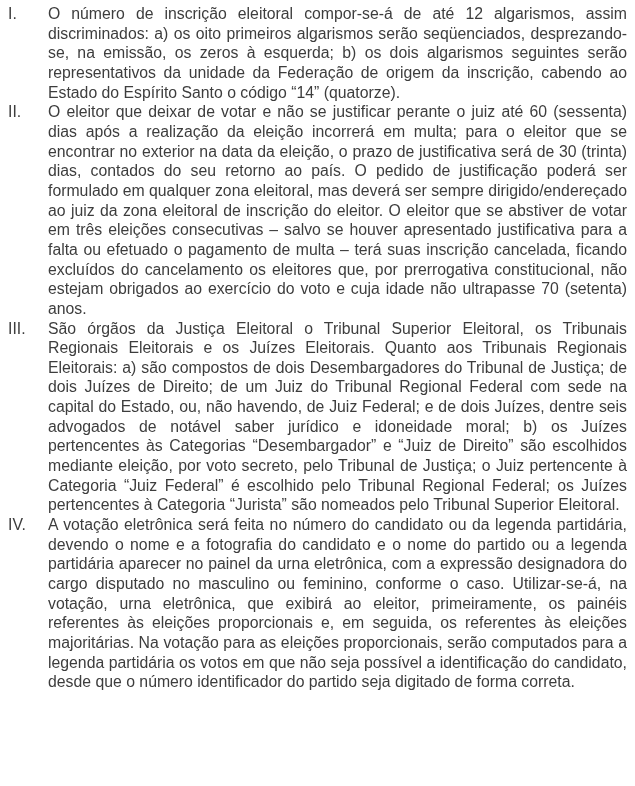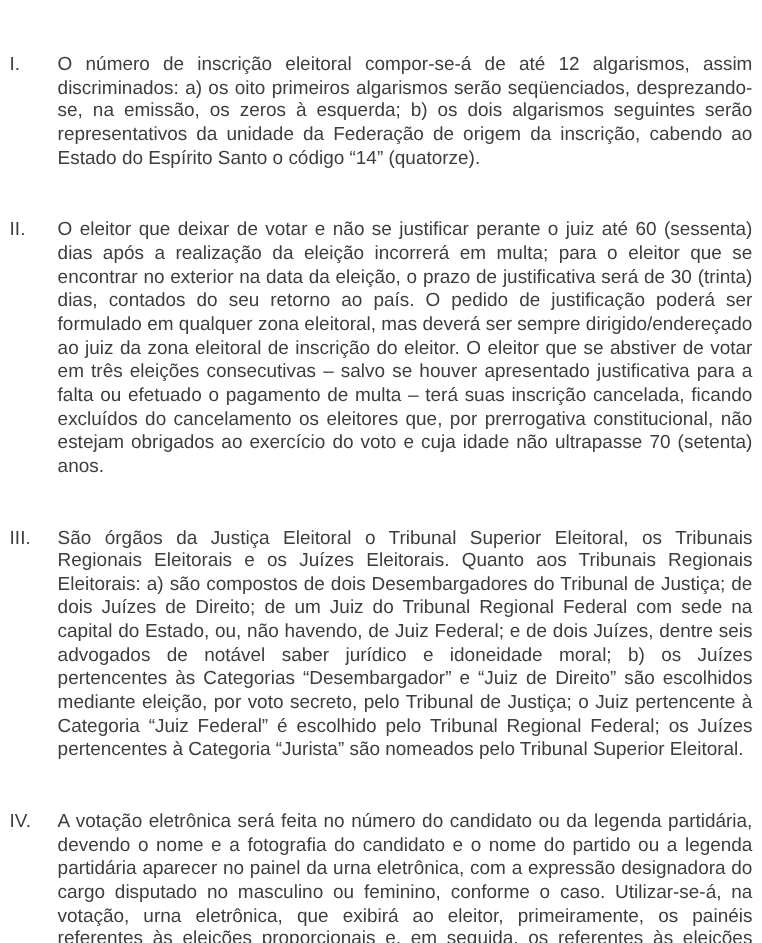--- a/index.html
+++ b/index.html
@@ -30,21 +30,20 @@
   }
   .marker {
     position: absolute;
     left: 0;
     top: 0;
     white-space: nowrap;
   }
   .text {
     text-align: justify;
     text-justify: inter-word;
-    margin-top: 40px;
   }
 </style>
 </head>
 <body>
 
 <div class="page">
 
   <div class="item">
     <span class="marker">I.</span>
     <div class="text">O número de inscrição eleitoral compor-se-á de até 12 algarismos, assim discriminados: a) os oito primeiros algarismos serão seqüenciados, desprezando-se, na emissão, os zeros à esquerda; b) os dois algarismos seguintes serão representativos da unidade da Federação de origem da inscrição, cabendo ao Estado do Espírito Santo o código “14” (quatorze).</div>

